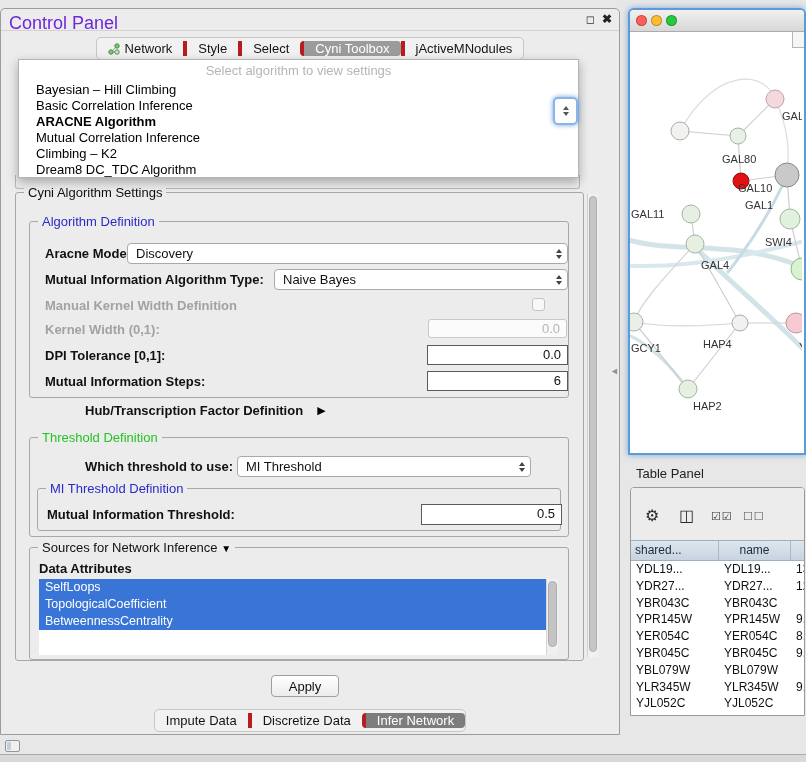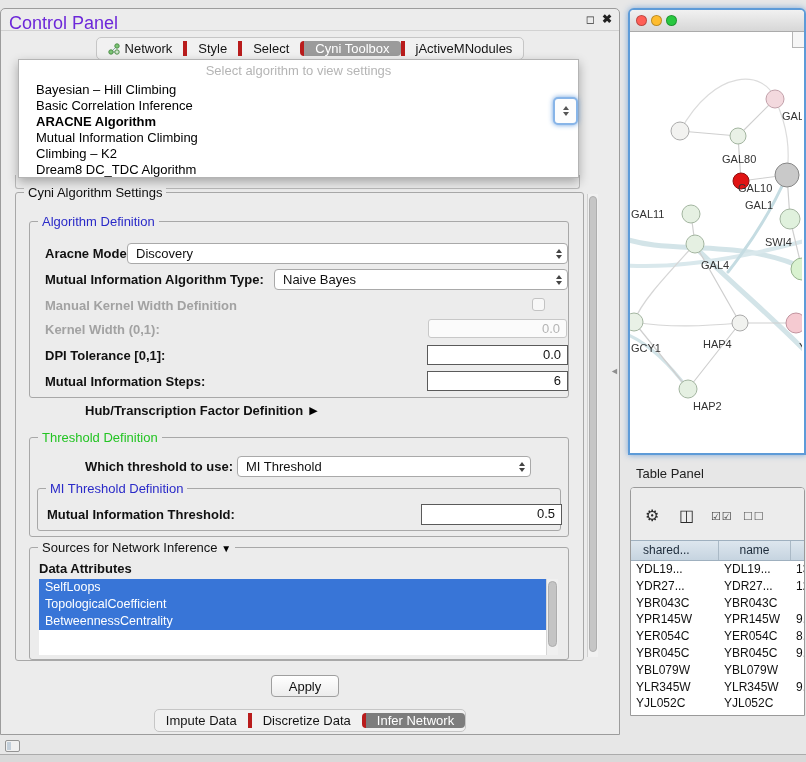--- a/index.html
+++ b/index.html
@@ -55,21 +55,21 @@
   .tri { width: 0; height: 0; border-left: 3.5px solid transparent; border-right: 3.5px solid transparent; }
   .tri.up { border-bottom: 4px solid #444; }
   .tri.down { border-top: 4px solid #444; }
   .combo-fragment .tri.up { border-bottom-color: #555; }
   .combo-fragment .tri.down { border-top-color: #555; }
   .field { position: absolute; background: #fff; border: 1px solid #5a5a5a; font-size: 13px;
     text-align: right; padding-right: 6px; color: #111; line-height: 18px; }
   .field.disabled { border: 1px solid #c8c8c8; background: #fbfbfb; color: #b4b4b4; border-radius: 3px; }
   .checkbox { position: absolute; left: 531px; top: 289px; width: 13px; height: 13px;
     border: 1px solid #c3c3c3; border-radius: 3px; background: #f8f8f8; }
-  .hub { position: absolute; left: 40px; top: 394px; display: flex; align-items: center; gap: 6px; padding-left: 44px; }
+  .hub { position: absolute; left: 40px; top: 394px; display: flex; align-items: center; gap: 14px; padding-left: 44px; }
   .hub .hub-lbl { font-size: 13px; font-weight: bold; color: #111; }
   .hub-arrow { font-size: 11px; color: #000; }
   .col-arrow { font-size: 10px; color: #000; }
   
   .attr-list { position: absolute; left: 38px; top: 570px; width: 519px; height: 76px; background: #fff; overflow: hidden; }
   .attr-item { height: 17px; line-height: 17px; font-size: 12.5px; color: #fff; padding-left: 6px;
     width: calc(100% - 12px); white-space: nowrap; overflow: hidden; }
   .attr-scroll { position: absolute; right: 0; top: 0; width: 12px; height: 100%; background: #f0f0f0; border-left: 1px solid #d6d6d6; }
   .attr-thumb { position: absolute; left: 1px; top: 2px; width: 9px; height: 66px; background: #c4c4c4; border: 1px solid #adadad; border-radius: 5px; }
   
@@ -96,21 +96,21 @@
     border: 1px solid #9a9a9a; border-radius: 4px 4px 0 0; overflow: hidden; }
   .t-toolbar { height: 52px; background: #ececec; position: relative; }
   .t-icon { position: absolute; color: #2b2b2b; }
   .t-icon.gear { left: 14px; top: 18px; font-size: 16px; }
   .t-icon.cols { left: 48px; top: 18px; font-size: 16px; }
   .t-icon.checks { left: 80px; top: 22px; font-size: 11px; letter-spacing: 1px; color: #333; }
   .t-icon.unchecks { left: 112px; top: 22px; font-size: 11px; letter-spacing: 1px; color: #555; }
   .thead { display: flex; height: 21px; background: linear-gradient(#dde6ee, #c6d4e0);
     border-top: 1px solid #9fb0bf; border-bottom: 1px solid #9fb0bf; }
   .hcell { font-size: 12px; line-height: 19px; color: #1d2b3a; border-right: 1px solid #aab9c6;
-    padding-left: 12px; overflow: hidden; white-space: nowrap; }
+    padding-left: 4px; overflow: hidden; white-space: nowrap; }
   .hcell.c0 { width: 88px; }
   .hcell.c1 { width: 72px; text-align: center; padding-left: 0; }
   .hcell.c2 { flex: 1; border-right: none; }
   .tbody { background: #fff; overflow: hidden; }
   .trow { display: flex; height: 16.8px; font-size: 12px; line-height: 16.8px; color: #111; background: #fff; }
   .tcell { overflow: hidden; white-space: nowrap; padding-left: 5px; }
   .tcell.c0 { width: 88px; }
   .tcell.c1 { width: 72px; }
   .tcell.c2 { flex: 1; }
   
@@ -164,21 +164,21 @@
     </div>
 
     <div class="gb-fragment"></div>
 
     <div class="popup">
       <div class="ph">Select algorithm to view settings</div>
       <div>
           <div class="ddi">Bayesian – Hill Climbing</div>
           <div class="ddi">Basic Correlation Inference</div>
           <div class="ddi sel-bold">ARACNE Algorithm</div>
-          <div class="ddi">Mutual Information Climbing</div>
+          <div class="ddi">Mutual Correlation Inference</div>
           <div class="ddi">Climbing – K2</div>
           <div class="ddi">Dream8 DC_TDC Algorithm</div>
         </div>
     </div>
     <div class="combo-fragment">
       <span class="tri up"></span>
         <span class="tri down"></span>
     </div>
 
     <div class="groupbox" id="gb-main">

